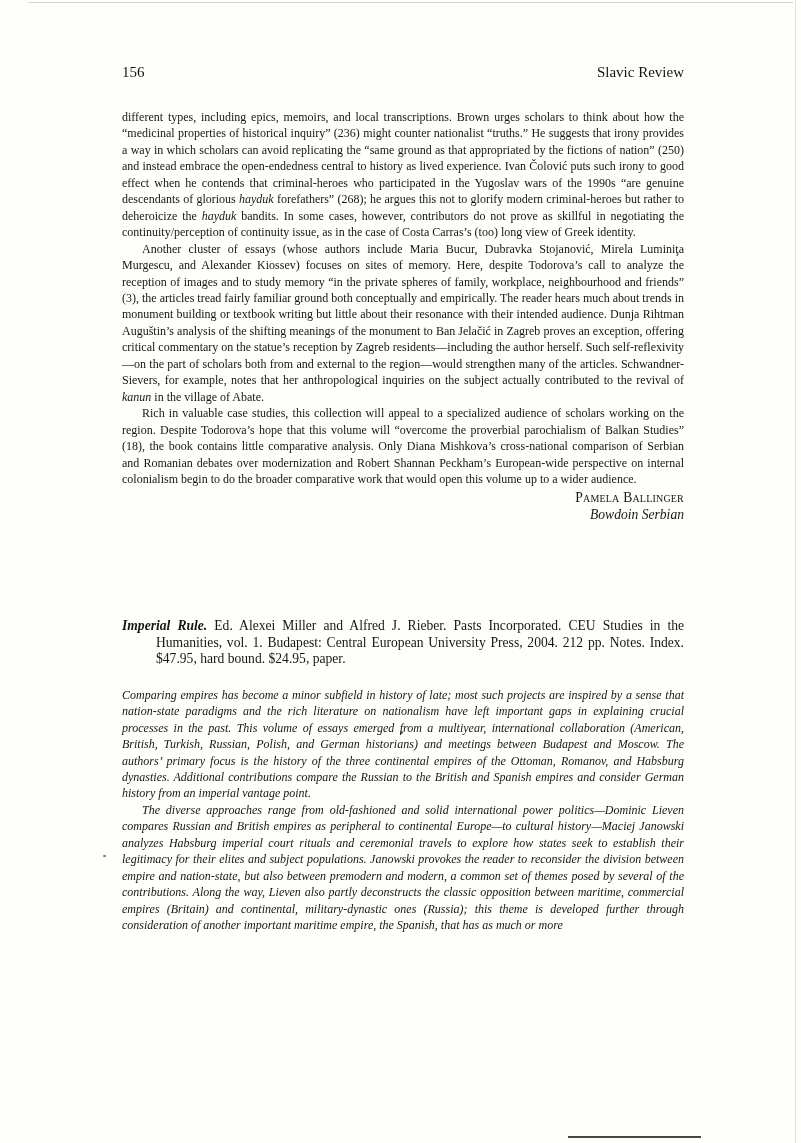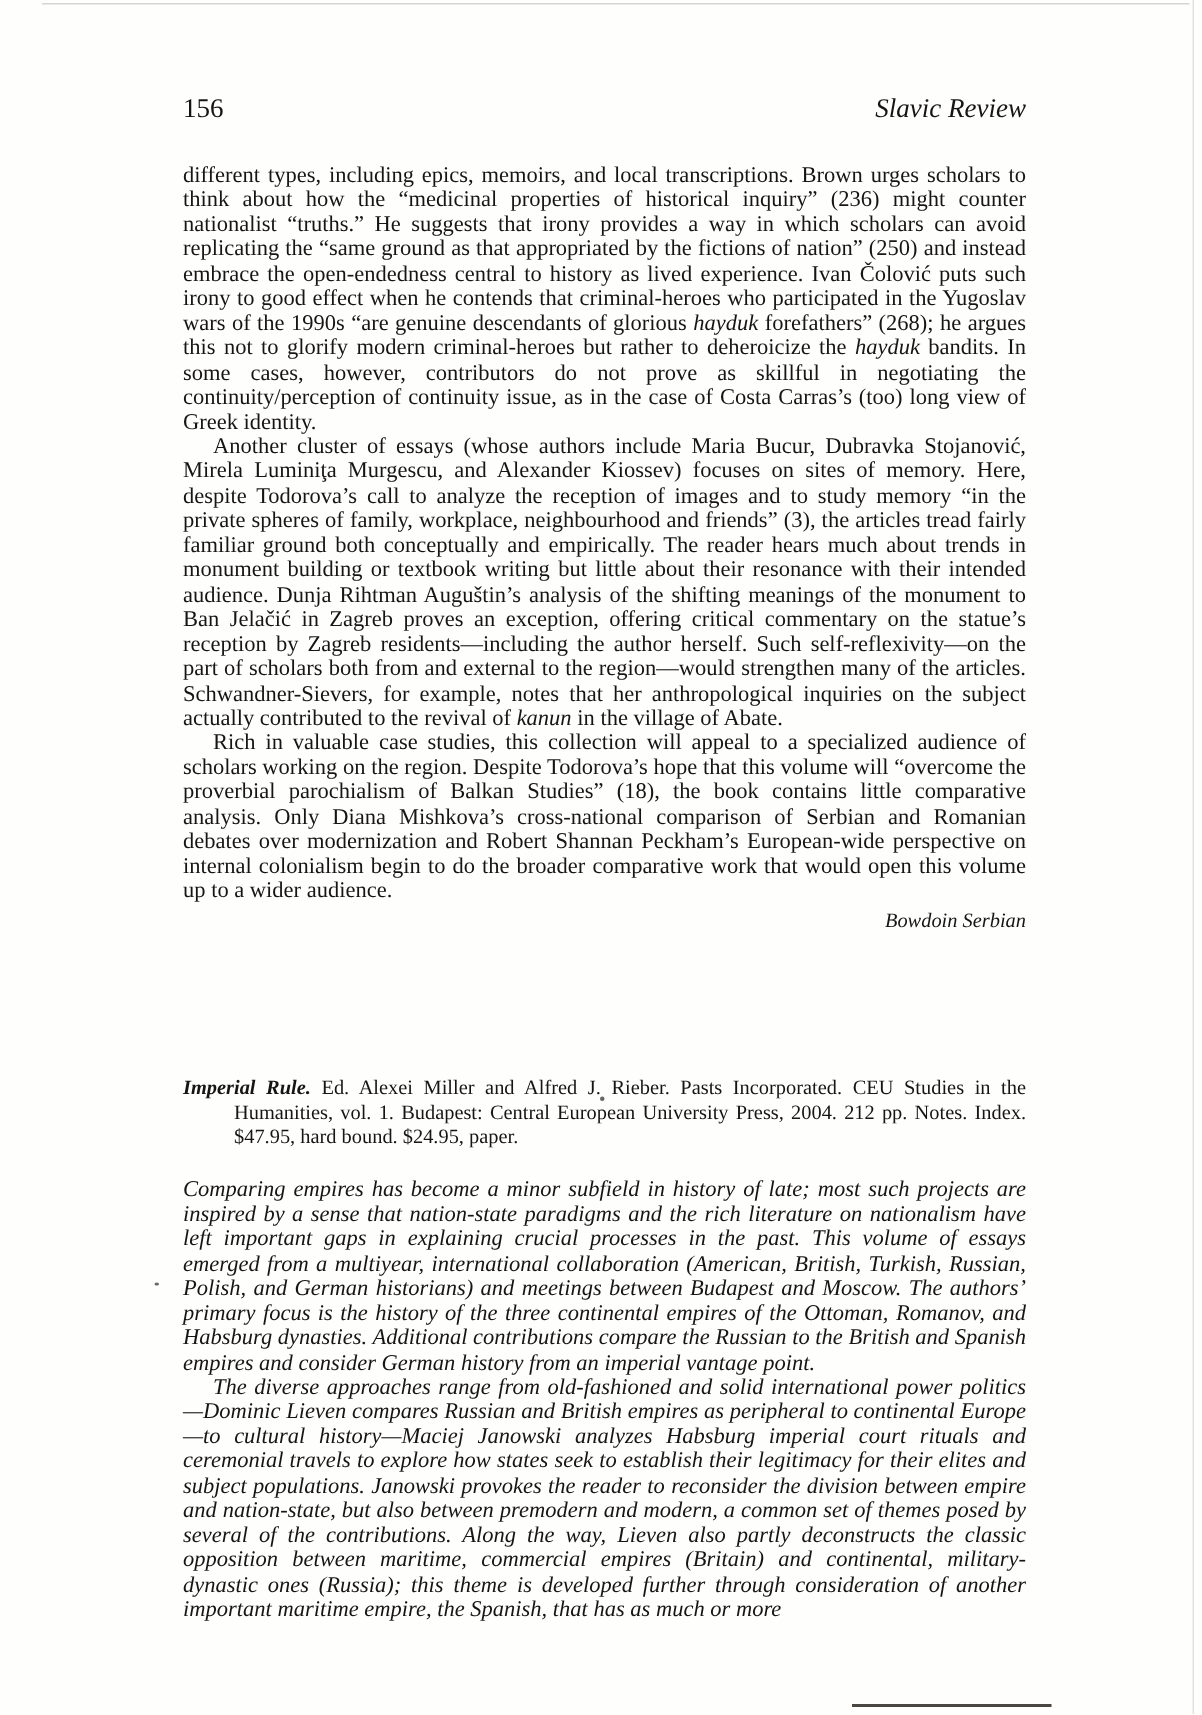--- a/index.html
+++ b/index.html
@@ -19,27 +19,27 @@
   .speck-a{left:400px;top:731px;width:3px;height:3px;}
   .speck-b{left:103px;top:855px;width:3px;height:2px;}
 
   .content{
     position:absolute;
     left:122px;top:63px;
     width:562px;
   }
   .running-head{
     display:flex;justify-content:space-between;align-items:flex-end;
-    font-size:18px;line-height:18px;
+    font-size:15px;line-height:18px;
     margin-bottom:28px;
   }
-  .journal-name{font-style:italic;margin-left:38px;}
+  .journal-name{margin-left:38px;}
 
   .body-text{
-    font-size:15px;
+    font-size:12px;
     line-height:16.45px;
     text-align:justify;
   }
   .body-text p{margin:0;}
   p.indent{text-indent:20px;}
 
   .signature{
     margin-top:3px;
     text-align:right;
     font-size:13.6px;line-height:16.45px;
@@ -75,20 +75,21 @@
       <span class="journal-name">Slavic Review</span>
     </div>
 
     <div class="body-text">
       <p>different types, including epics, memoirs, and local transcriptions. Brown urges scholars to think about how the “medicinal properties of historical inquiry” (236) might counter nationalist “truths.” He suggests that irony provides a way in which scholars can avoid replicating the “same ground as that appropriated by the fictions of nation” (250) and instead embrace the open-endedness central to history as lived experience. Ivan Čolović puts such irony to good effect when he contends that criminal-heroes who participated in the Yugoslav wars of the 1990s “are genuine descendants of glorious <i>hayduk</i> forefathers” (268); he argues this not to glorify modern criminal-heroes but rather to deheroicize the <i>hayduk</i> bandits. In some cases, however, contributors do not prove as skillful in negotiating the continuity/perception of continuity issue, as in the case of Costa Carras’s (too) long view of Greek identity.</p>
       <p class="indent">Another cluster of essays (whose authors include Maria Bucur, Dubravka Stojanović, Mirela Luminiţa Murgescu, and Alexander Kiossev) focuses on sites of memory. Here, despite Todorova’s call to analyze the reception of images and to study memory “in the private spheres of family, workplace, neighbourhood and friends” (3), the articles tread fairly familiar ground both conceptually and empirically. The reader hears much about trends in monument building or textbook writing but little about their resonance with their intended audience. Dunja Rihtman Auguštin’s analysis of the shifting meanings of the monument to Ban Jelačić in Zagreb proves an exception, offering critical commentary on the statue’s reception by Zagreb residents—including the author herself. Such self-reflexivity—on the part of scholars both from and external to the region—would strengthen many of the articles. Schwandner-Sievers, for example, notes that her anthropological inquiries on the subject actually contributed to the revival of <i>kanun</i> in the village of Abate.</p>
       <p class="indent">Rich in valuable case studies, this collection will appeal to a specialized audience of scholars working on the region. Despite Todorova’s hope that this volume will “overcome the proverbial parochialism of Balkan Studies” (18), the book contains little comparative analysis. Only Diana Mishkova’s cross-national comparison of Serbian and Romanian debates over modernization and Robert Shannan Peckham’s European-wide perspective on internal colonialism begin to do the broader comparative work that would open this volume up to a wider audience.</p>
     </div>
 
     <div class="signature">
+      <div class="sig-name">Pamela Ballinger</div>
       <div class="sig-affiliation">Bowdoin Serbian</div>
     </div>
 
     <div class="review-citation"><i><b>Imperial Rule.</b></i> Ed. Alexei Miller and Alfred J. Rieber. Pasts Incorporated. CEU Studies in the Humanities, vol. 1. Budapest: Central European University Press, 2004. 212 pp. Notes. Index. $47.95, hard bound. $24.95, paper.</div>
 
     <div class="body-text review-body">
       <p>Comparing empires has become a minor subfield in history of late; most such projects are inspired by a sense that nation-state paradigms and the rich literature on nationalism have left important gaps in explaining crucial processes in the past. This volume of essays emerged from a multiyear, international collaboration (American, British, Turkish, Russian, Polish, and German historians) and meetings between Budapest and Moscow. The authors’ primary focus is the history of the three continental empires of the Ottoman, Romanov, and Habsburg dynasties. Additional contributions compare the Russian to the British and Spanish empires and consider German history from an imperial vantage point.</p>
       <p class="indent">The diverse approaches range from old-fashioned and solid international power politics—Dominic Lieven compares Russian and British empires as peripheral to continental Europe—to cultural history—Maciej Janowski analyzes Habsburg imperial court rituals and ceremonial travels to explore how states seek to establish their legitimacy for their elites and subject populations. Janowski provokes the reader to reconsider the division between empire and nation-state, but also between premodern and modern, a common set of themes posed by several of the contributions. Along the way, Lieven also partly deconstructs the classic opposition between maritime, commercial empires (Britain) and continental, military-dynastic ones (Russia); this theme is developed further through consideration of another important maritime empire, the Spanish, that has as much or more</p>
     </div>
 

